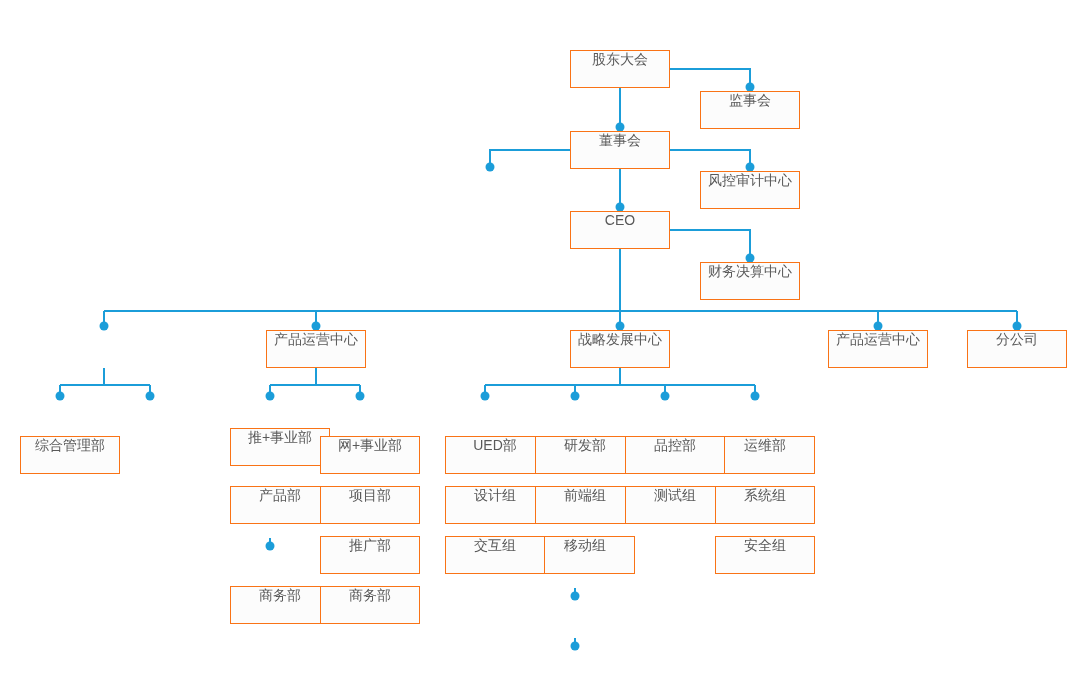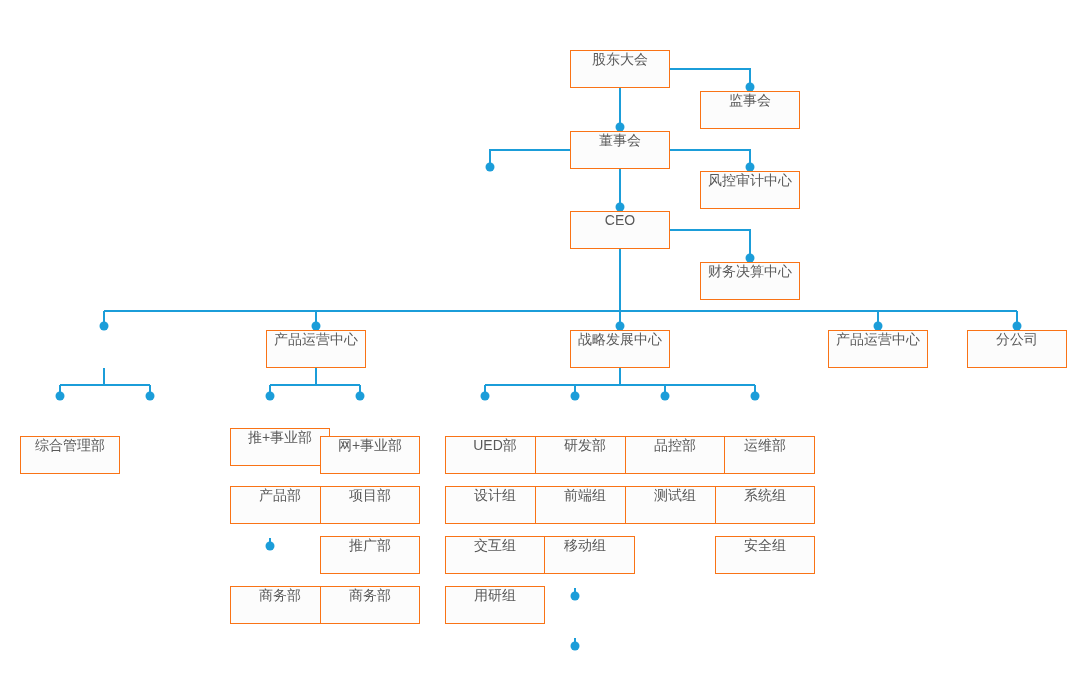--- a/index.html
+++ b/index.html
@@ -189,18 +189,15 @@
   <div class="node w80" style="left:715px;top:500px">
       <span>安全组</span>
     </div>
 
   <div class="node w80" style="left:230px;top:550px">
       <span>商务部</span>
     </div>
   <div class="node w80" style="left:320px;top:550px">
       <span>商务部</span>
     </div>
-  <div class="node w80" style="left:445px;top:550px">
-      <span>用研组</span>
-    </div>
 
 
 </div>
 
 </body></html>

